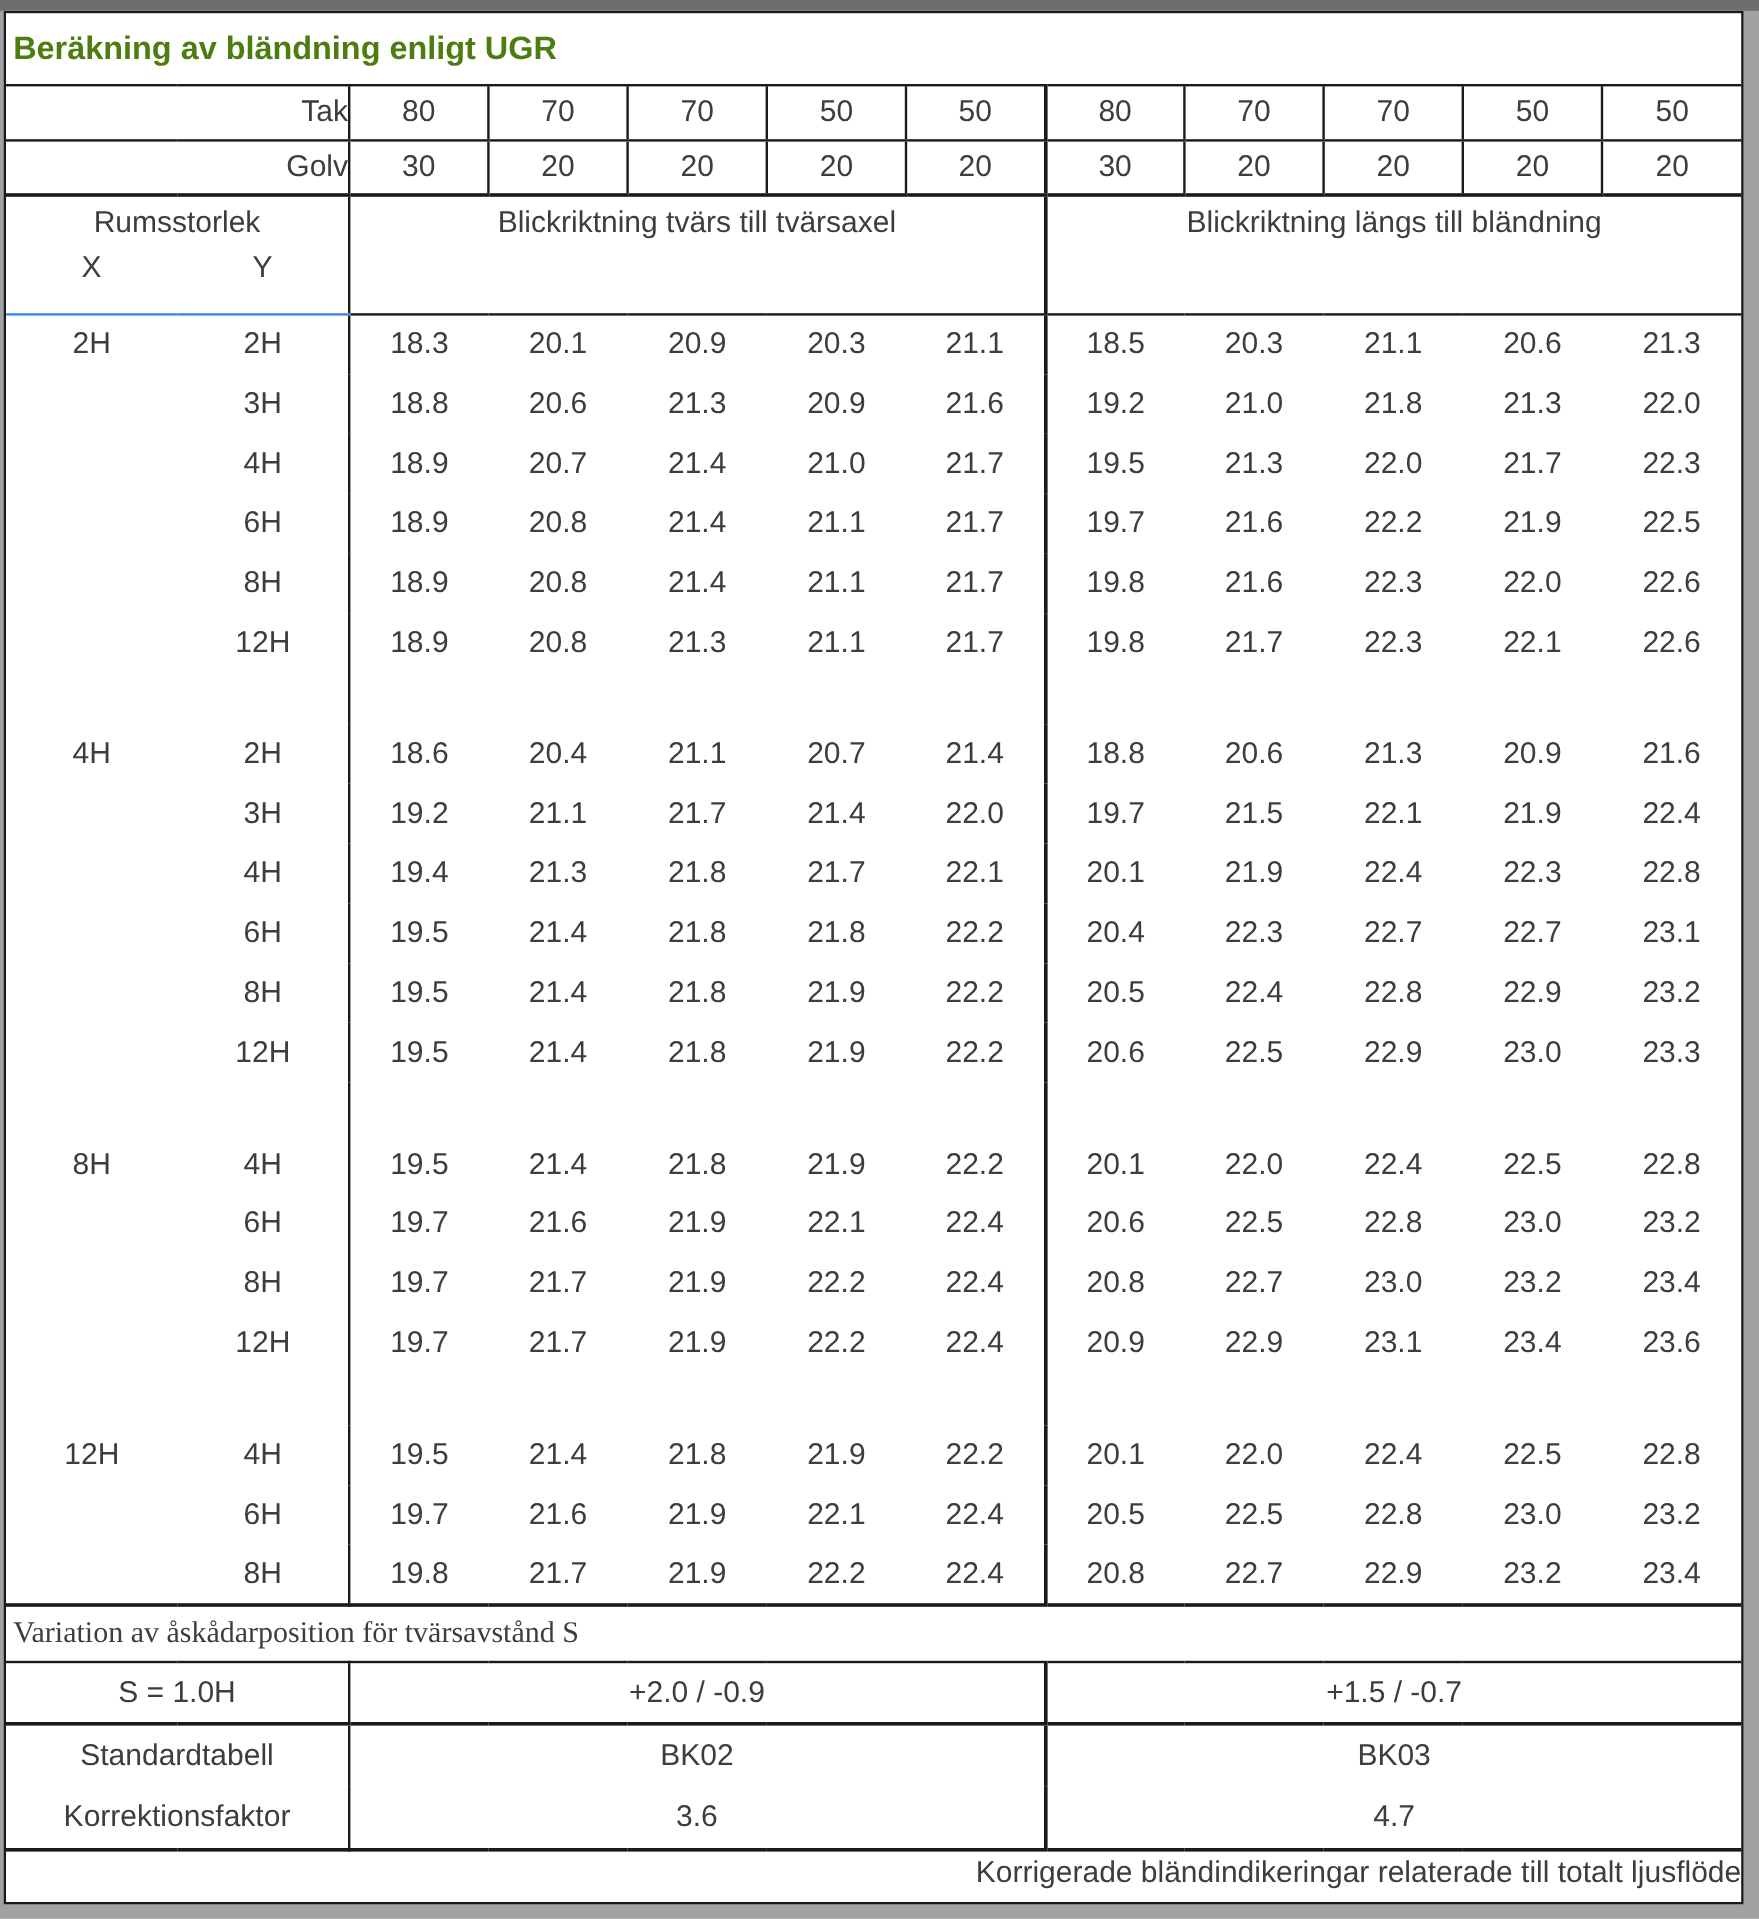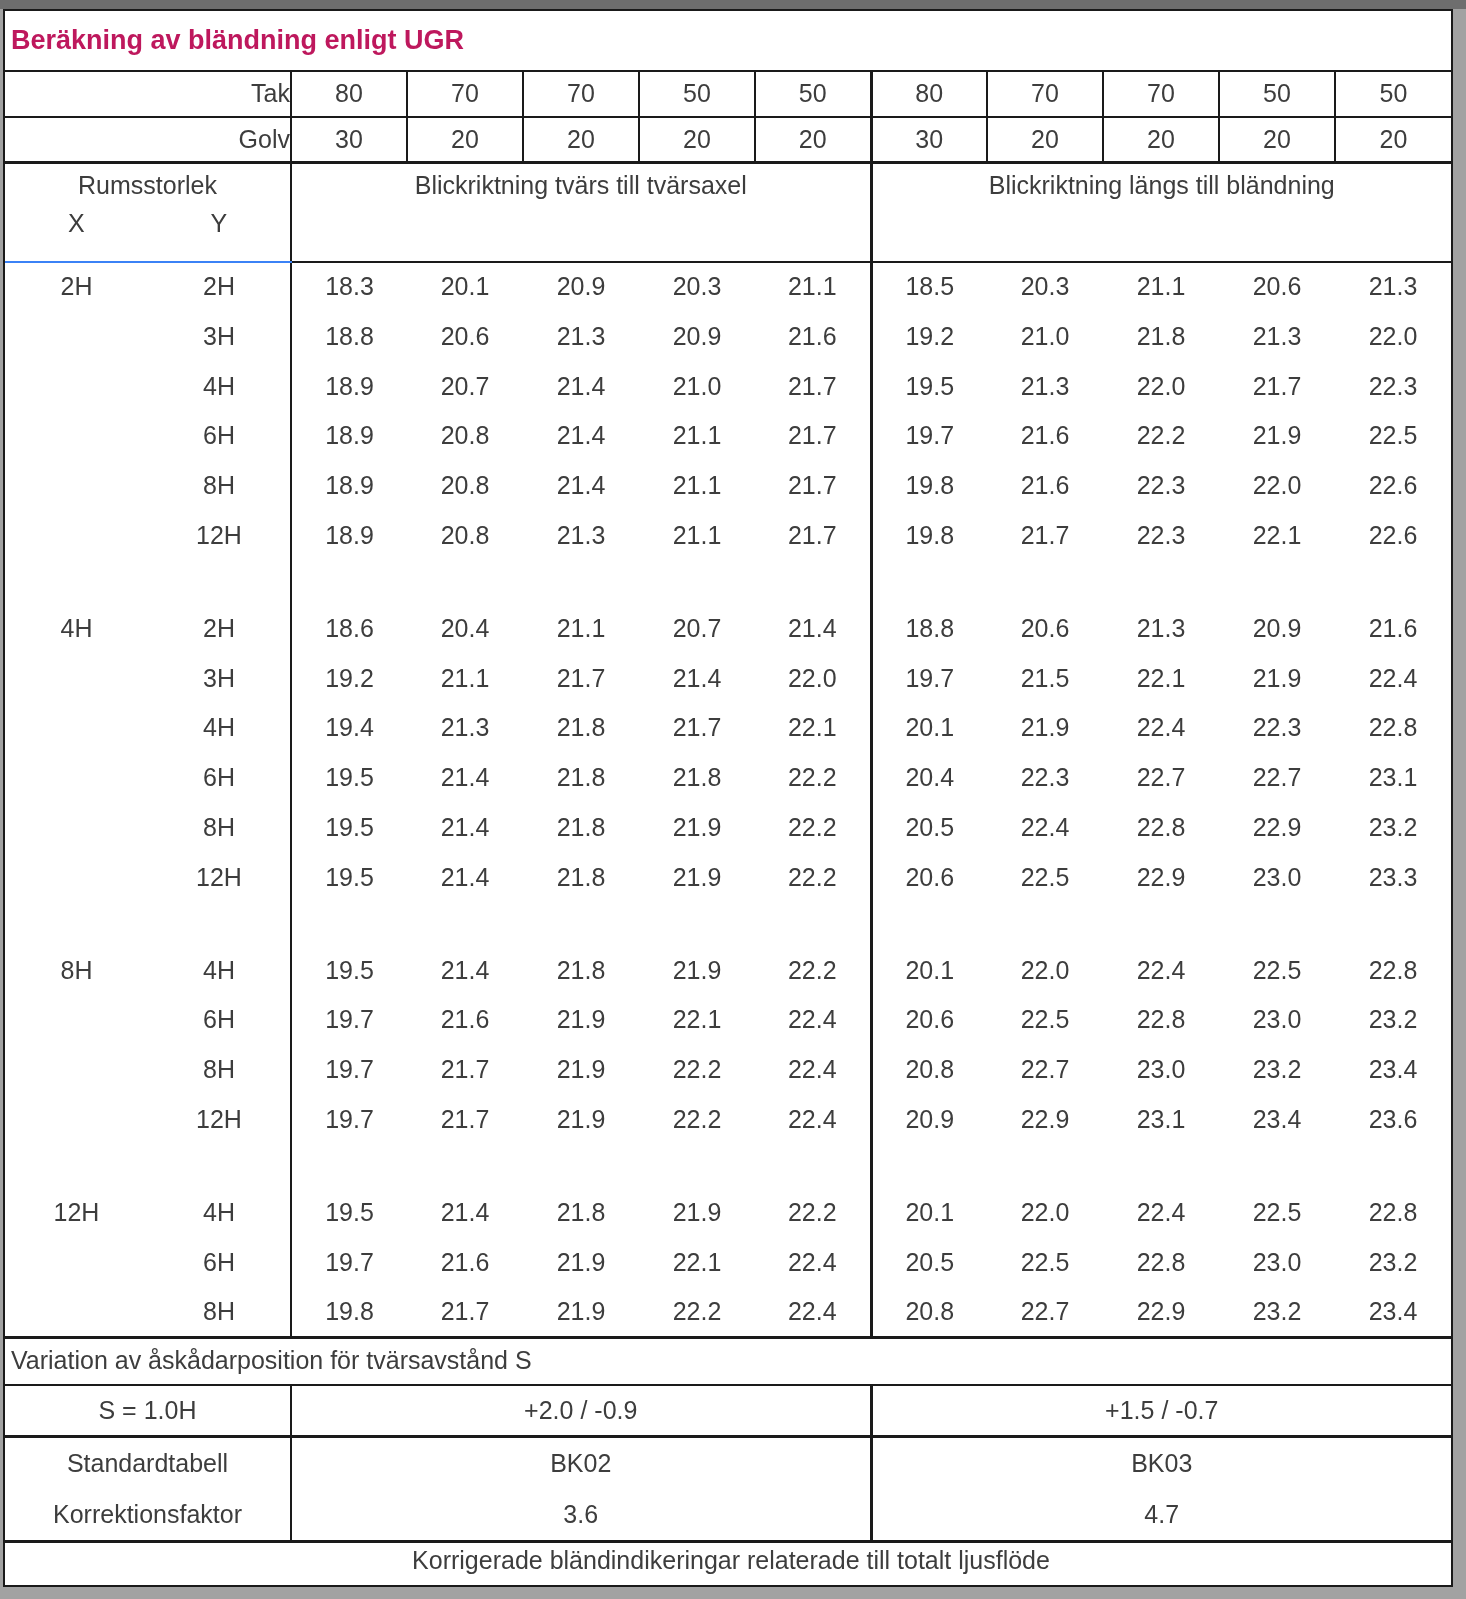--- a/index.html
+++ b/index.html
@@ -23,39 +23,39 @@
   tr.h-surf{height:35px}
   tr.h-sub{height:74px}
   tr.h-data{height:38px}
   tr.h-gap{height:33px}
   tr.h-var{height:36px}
   tr.h-s{height:40px}
   
   .b2{border-left:2px solid #1a1a1a}
   .b3{border-left:3px solid #1a1a1a}
   td.title{
-    text-align:left;font-weight:bold;font-size:27px;color:#be185d;
+    text-align:left;font-weight:bold;font-size:27px;color:#4d7c0f;
     padding-left:6px;border-bottom:2px solid #1a1a1a;
   }
   .surf td{border-bottom:2px solid #1a1a1a}
   .surf tr:last-child td{border-bottom:3px solid #1a1a1a}
   .surf td.lbl{text-align:right;padding-left:6px}
   .surf td.hval{border-left:2px solid #1a1a1a}
   .surf td.gsep{border-left:3px solid #1a1a1a}
   td.roomhdr{border-bottom:2px solid #3b82f6;vertical-align:top;padding-top:8px}
   td.roomhdr .xy{display:flex;margin-top:10px}
   td.roomhdr .xy span{flex:1;text-align:center}
   td.ghdr{border-bottom:2px solid #1a1a1a;vertical-align:top;padding-top:8px}
   td.varhdr{
     border-top:3px solid #1a1a1a;border-bottom:2px solid #1a1a1a;
-    text-align:left;padding-left:6px;
+    text-align:left;padding-left:6px;font-family:Liberation Serif, serif;
   }
   .topline{border-top:3px solid #1a1a1a}
   td.foot{
-    border-top:3px solid #1a1a1a;text-align:center;vertical-align:top;
+    border-top:3px solid #1a1a1a;text-align:right;vertical-align:top;
     padding:4px 0 0 6px;
   }
 </style>
 </head>
 <body>
 
 <div class="top-strip"></div>
 
 <div class="panel">
   <table class="ugr">

